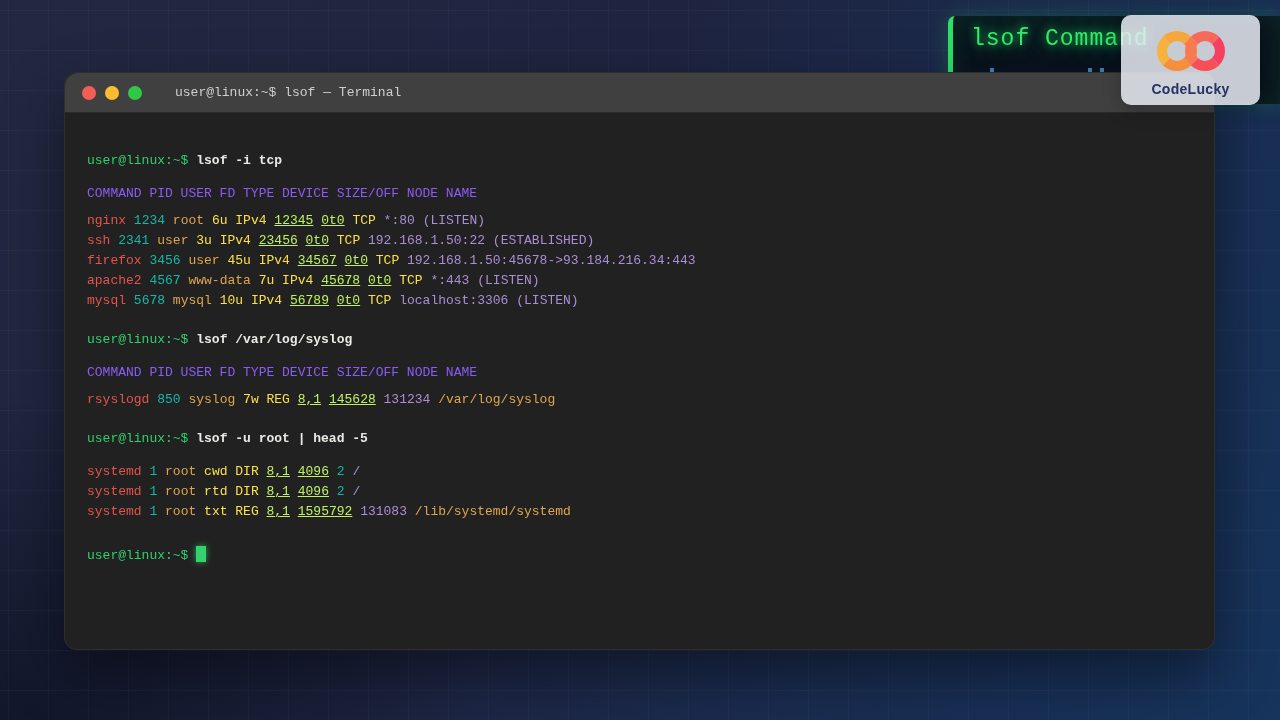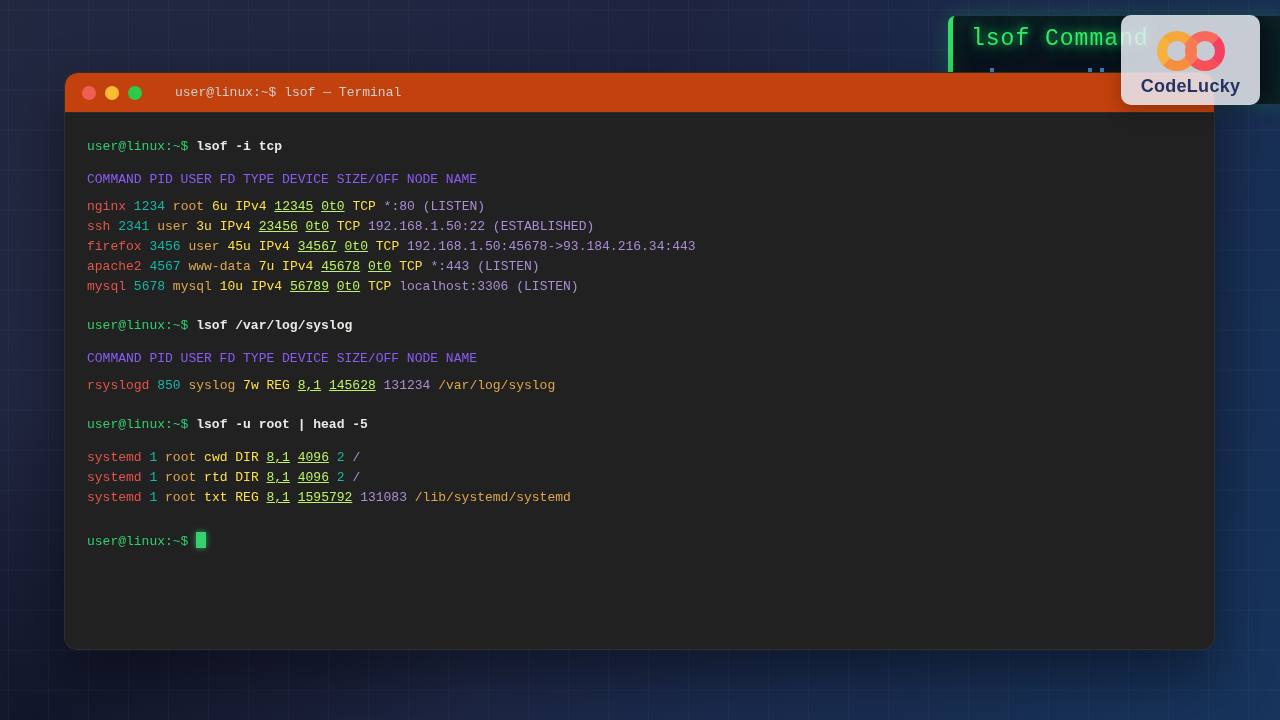--- a/index.html
+++ b/index.html
@@ -45,39 +45,39 @@
   .terminal {
     position:absolute; left:64px; top:72px; width:1151px; height:578px;
     background:#212121;
     border:1px solid rgba(255,255,255,0.06);
     border-radius:13px;
     box-shadow:0 24px 60px rgba(0,0,0,0.45);
     z-index:2;
     overflow:hidden;
   }
   .titlebar {
-    height:40px; background:#c2410c; border-bottom:1px solid #2b2b2b;
+    height:40px; background:#404040; border-bottom:1px solid #2b2b2b;
     display:flex; align-items:center; padding-left:17px;
     border-radius:13px 13px 0 0;
   }
   .dot { width:14px; height:14px; border-radius:50%; margin-right:9px; }
   .dot.red { background:#f15e55; }
   .dot.yellow { background:#f9bd2f; }
   .dot.green { background:#2fc947; }
   .win-title {
     margin-left:24px;
     font-family:"Liberation Mono", monospace; font-size:13px;
     color:#cfcfcf; white-space:pre;
   }
   .term-body {
     padding:24px 22px;
     font-family:"Liberation Mono", monospace;
     font-size:13px; line-height:20px; white-space:pre-wrap;
   }
-  .section { margin-bottom:19px; }
+  .section { margin-bottom:19px;margin-top:14px; }
   .cmd-line { margin-bottom:13px; }
   .hdr { color:#8b5cf6; margin-bottom:7px; }
   .prompt { color:#2fd06b; }
   .cmd { color:#eceae6; font-weight:bold; }
   .c-red { color:#e4544b; }
   .c-teal { color:#14b8a6; }
   .c-yellow { color:#dfa64e; }
   .c-green { color:#bef264;text-decoration:underline; }
   .c-purple { color:#ab8ed6; }
   .c-white { color:#fde047; }
@@ -96,21 +96,21 @@
     border-radius:10px;
     box-shadow:0 6px 18px rgba(0,0,0,0.25);
     z-index:3;
   }
   .infinity { position:absolute; left:36px; top:16px; width:70px; height:40px; }
   .ring { position:absolute; width:40px; height:40px; border-radius:50%; top:0; }
   .ring.left  { left:0;  border:10px solid #f59f3d; border-color:#f6a73c #f4823a #f58f3c #f7b13e; }
   .ring.right { left:28px; border:10px solid #f75b50; border-color:#f8695b #f5415f #f74f57 #f87a52; }
   .brand-name {
     position:absolute; left:0; right:0; bottom:8px; text-align:center;
-    font-size:18px; font-weight:bold; color:#253363; letter-spacing:0.3px;
+    font-size:14px; font-weight:bold; color:#253363; letter-spacing:0.3px;
   }
 </style>
 </head>
 <body>
 
 <div class="grid-overlay"></div>
 
 <div class="title-badge">
   <div class="badge-title">lsof Command</div>
   <div class="badge-submark m1"></div>

